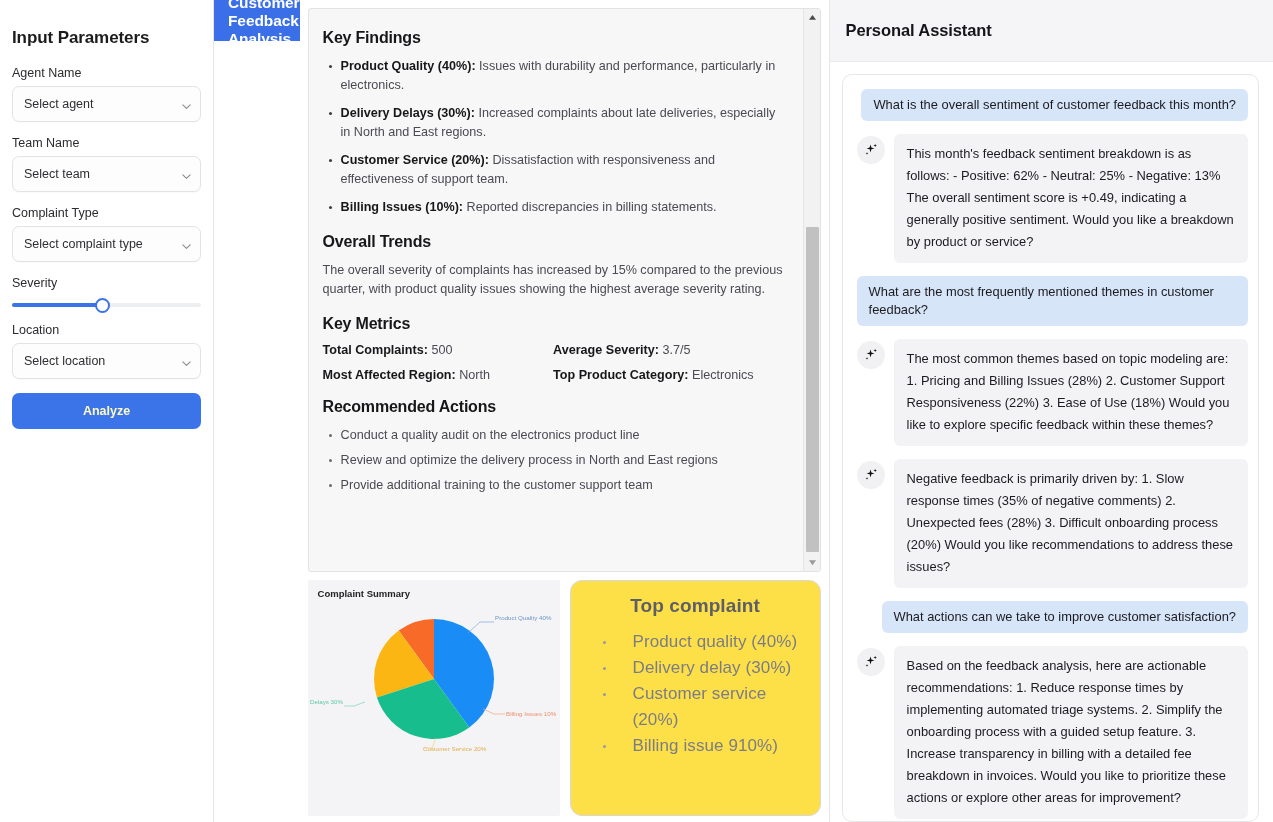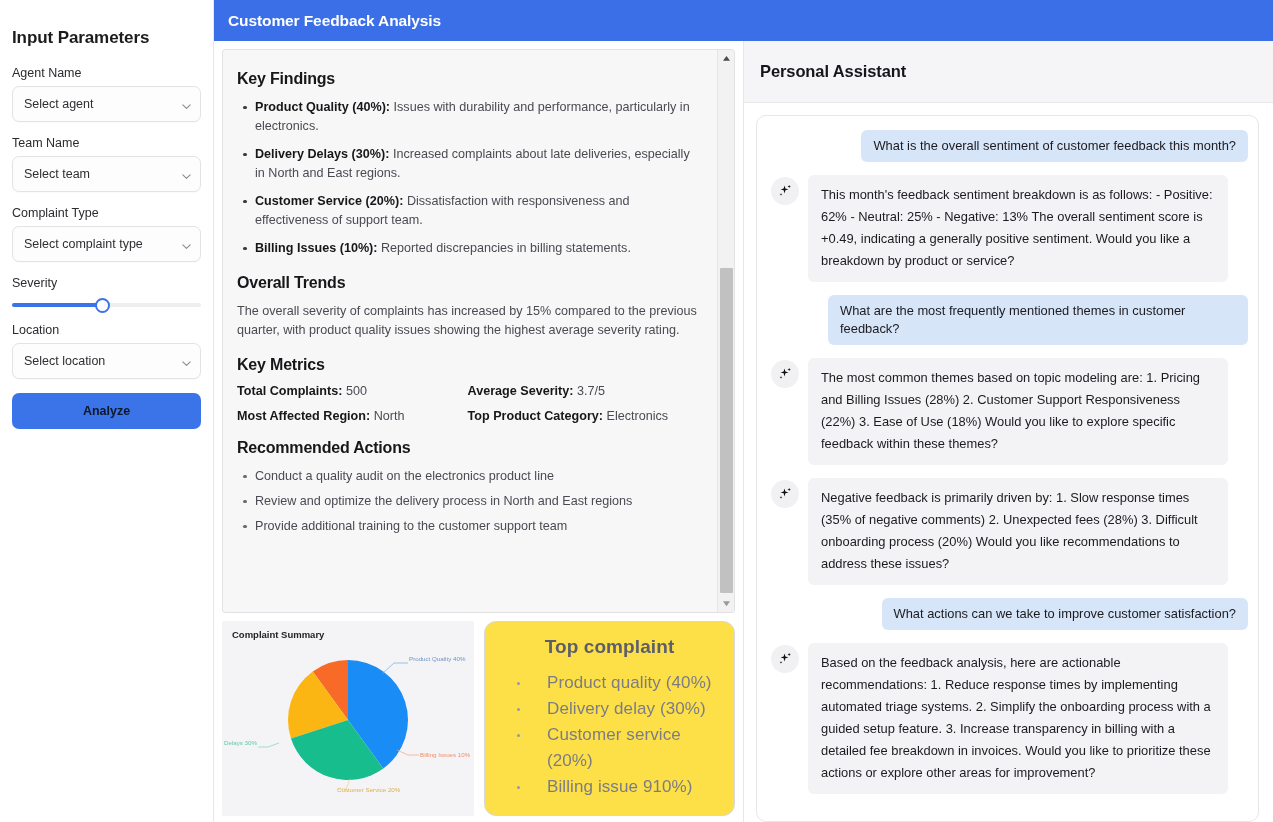--- a/index.html
+++ b/index.html
@@ -90,35 +90,35 @@
     border: 2px solid #3b74e8;
     border-radius: 50%;
   }
   .analyze-btn {
     margin-top: 8px;
     height: 36px;
     width: 100%;
     background: #3b74e8;
     border: none;
     border-radius: 7px;
-    color: #0f172a;
+    color: #fef9c3;
     font-size: 12.5px;
     font-weight: bold;
     font-family: "Liberation Sans", sans-serif;
     cursor: pointer;
     display: flex;
     align-items: center;
     justify-content: center;
   }
 
   
   .main-wrap {
     flex: 1 1 auto;
     display: flex;
-    flex-direction: column;
+    flex-direction: row;
     height: 822px;
     min-width: 0;
   }
   .app-header {
     height: 41px;
     background: #3b6fe8;
     display: flex;
     align-items: center;
     padding-left: 14px;
     flex: 0 0 41px;

